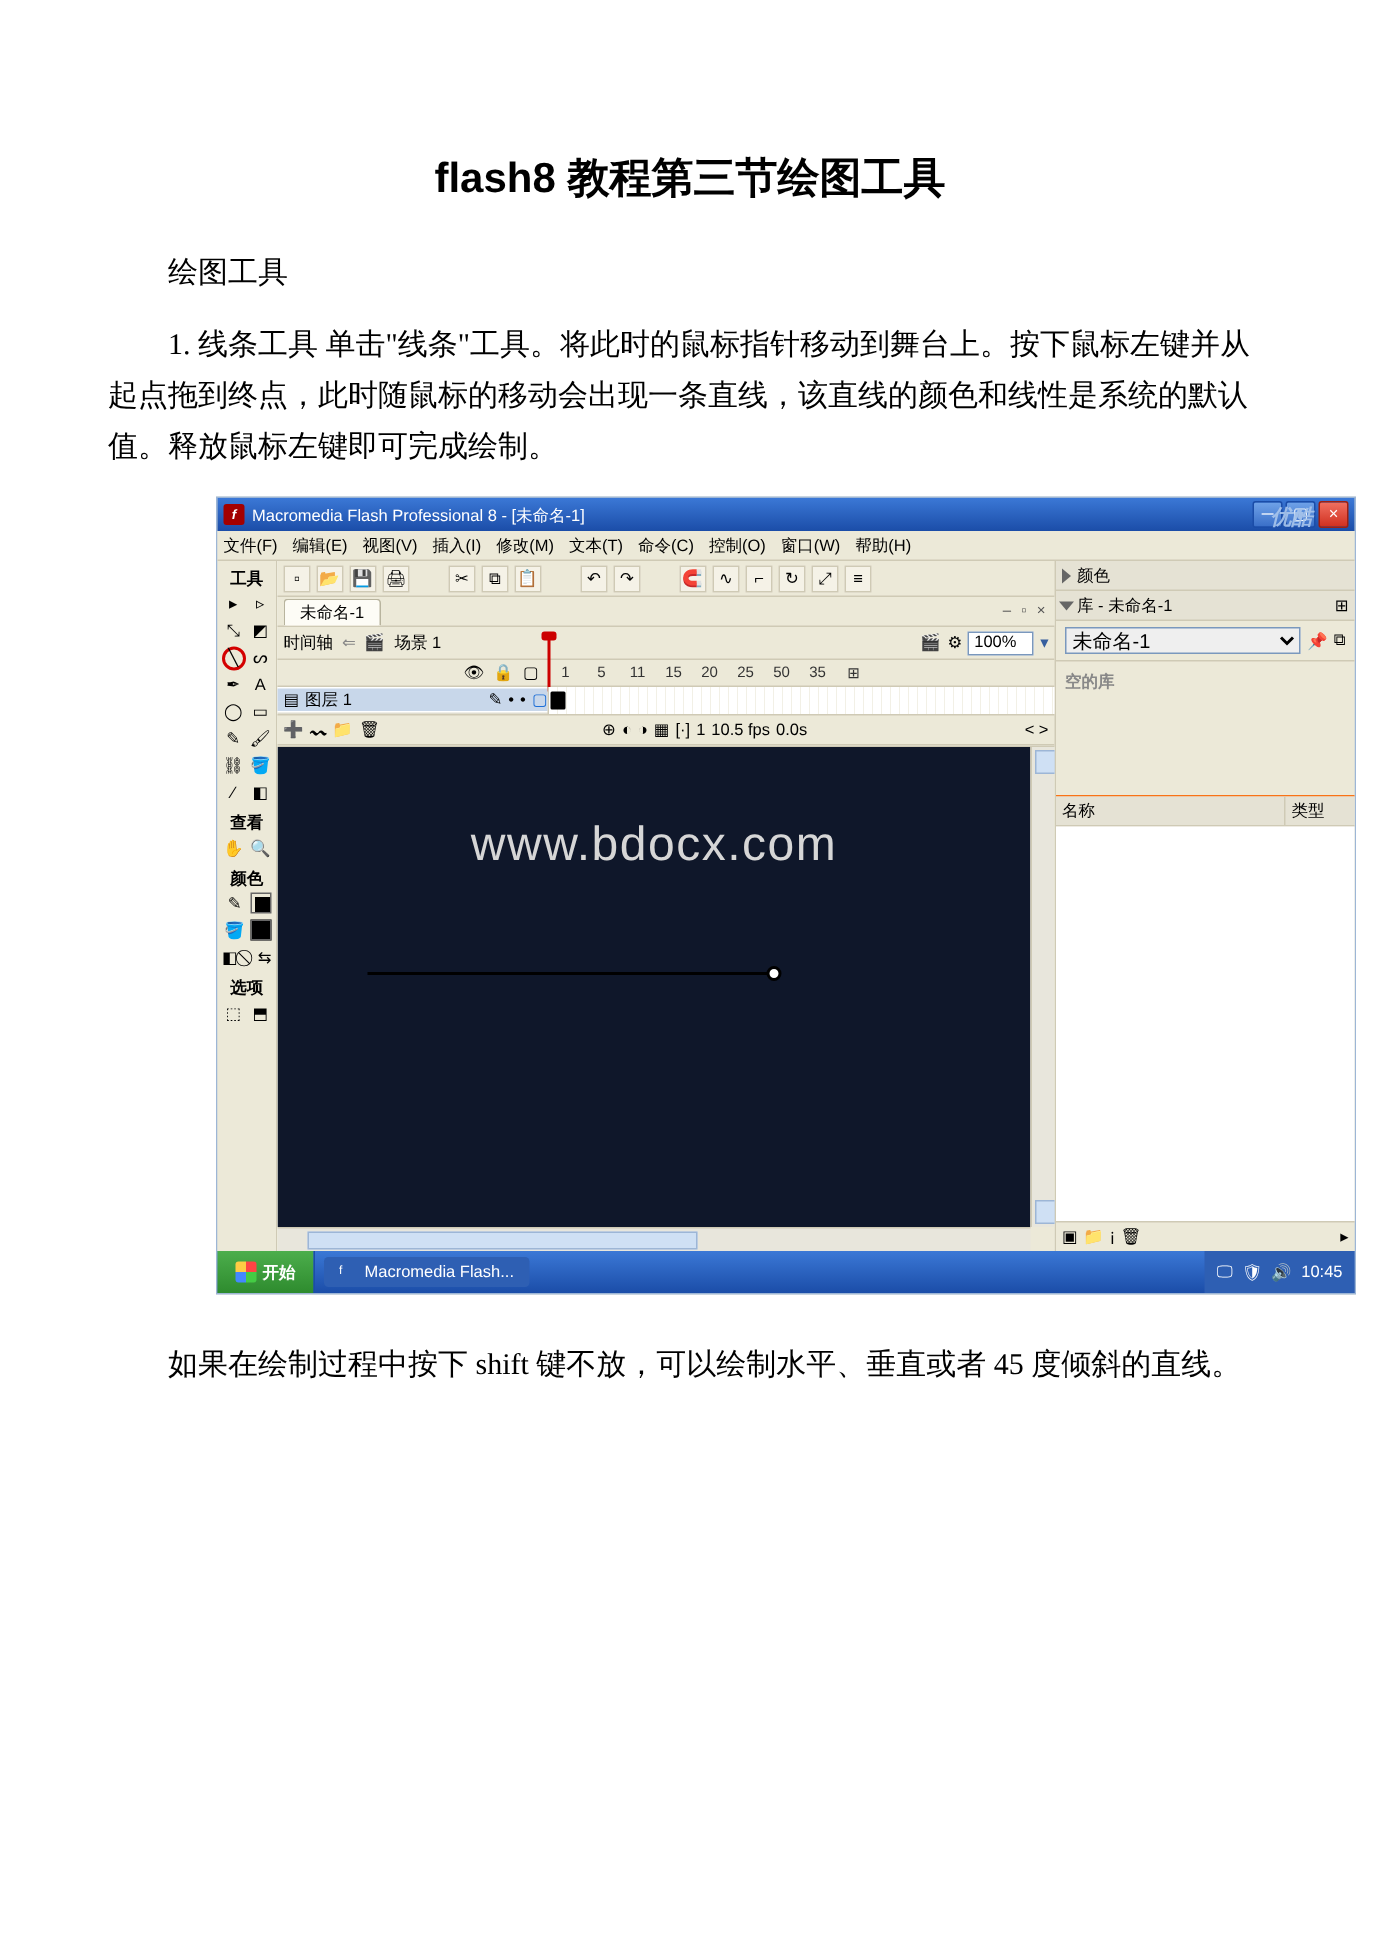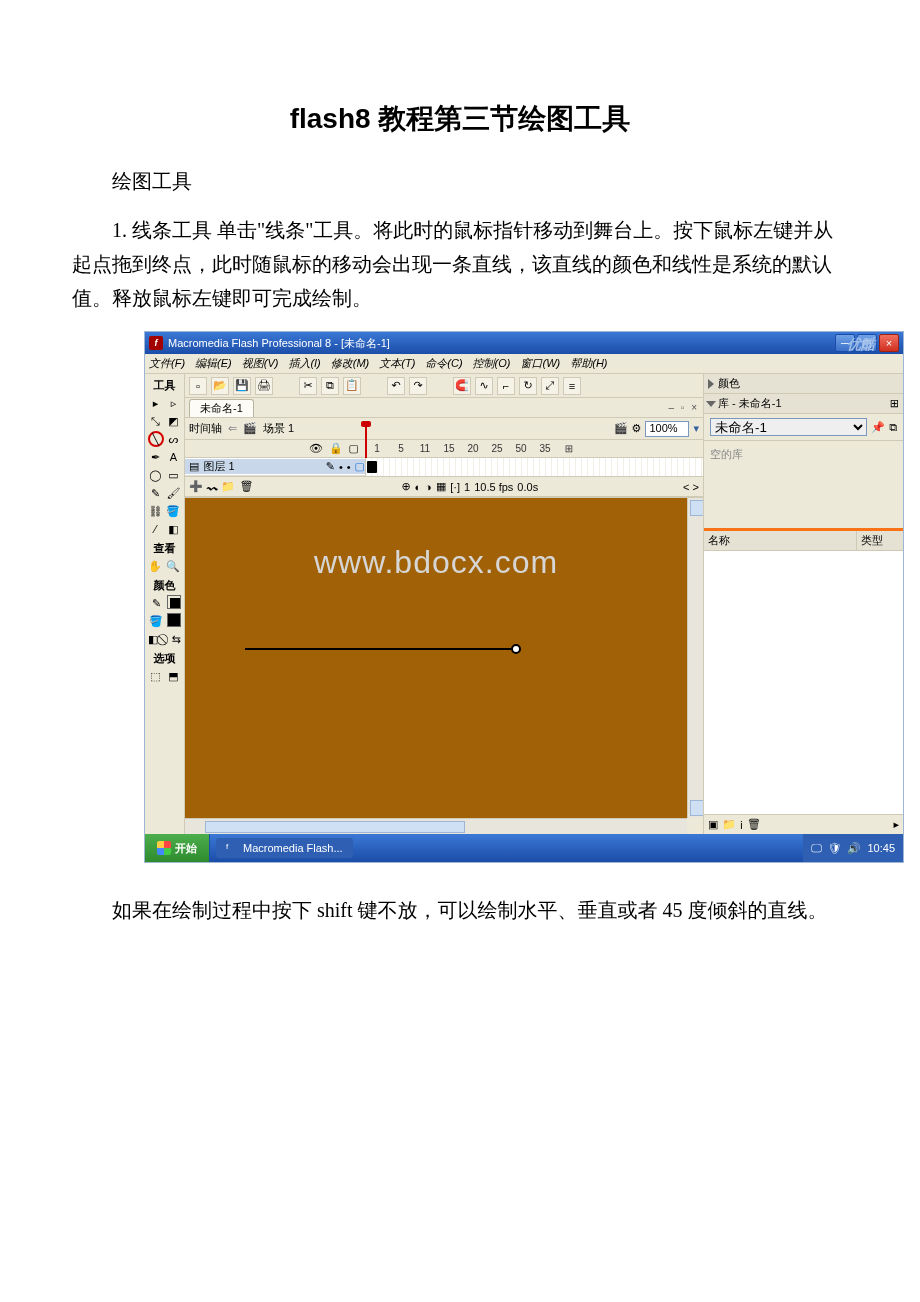--- a/index.html
+++ b/index.html
@@ -78,21 +78,21 @@
     opacity: .9;
   }
   
   .menubar {
     display: flex;
     background: #ece9d8;
     border-bottom: 1px solid #cfcab5;
     padding: 2px 4px;
     gap: 10px;
   }
-  .menubar span { cursor: default; font-style: italic; }
+  .menubar span { cursor: default; }
   
   .app {
     display: flex;
     height: 460px;
   }
   
   .toolbox {
     width: 40px;
     background: #ece9d8;
     border-right: 1px solid #cfcab5;
@@ -194,21 +194,21 @@
     display:flex; align-items:center; height:20px; background:#ece9d8;
     border-top:1px solid #cfcab5; padding:0 4px; gap:4px;
   }
   .tl-foot .spacer { flex:0 0 140px;}
   .stagewrap {
     flex:1; background:#ece9d8; position:relative; overflow:hidden;
     border-top:1px solid #cfcab5;
   }
   .stage-scroll {
     position:absolute; inset:0 16px 16px 0;
-    background:#a16207;
+    background:#0f172a;
   }
   .watermark {
     position:absolute; left:50%; top:46px; transform:translateX(-50%);
     font-size:32px; color:#d6d6d6; letter-spacing:1px;
     font-family: Arial, sans-serif;
   }
   .drawn-line {
     position:absolute; left:60px; top:150px; width:270px; height:2px;
     background:#000;
   }
@@ -228,21 +228,21 @@
   }
   .panel-head {
     display:flex; align-items:center; gap:4px;
     background:#e5e2d4; padding:2px 4px; border-bottom:1px solid #cfcab5;
   }
   .tri { width:0;height:0;border-top:5px solid transparent;border-bottom:5px solid transparent;border-left:6px solid #666;}
   .tri.down { transform: rotate(90deg);}
   .panel-head .pright { margin-left:auto;}
   .lib-sel { display:flex; align-items:center; gap:4px; padding:4px 6px; border-bottom:1px solid #cfcab5;}
   .lib-sel select { flex:1; height:18px; border:1px solid #7a98bd;}
-  .lib-empty { color:#888; padding:6px; border-bottom:3px solid #f97316; height:90px;}
+  .lib-empty { color:#888; padding:6px; border-bottom:1px solid #f97316; height:90px;font-weight:bold;}
   .lib-cols { display:flex; background:#e5e2d4; border-bottom:1px solid #cfcab5;}
   .lib-cols .c1{flex:1;padding:2px 4px;border-right:1px solid #cfcab5;}
   .lib-cols .c2{width:46px;padding:2px 4px;}
   .lib-list { flex:1; background:#fff;}
   .lib-foot { display:flex; align-items:center; gap:4px; padding:2px 4px; border-top:1px solid #cfcab5; height:20px;}
   
   .taskbar {
     height:28px; background: linear-gradient(#3b78d6,#1b4da8);
     display:flex; align-items:center; color:#fff;
   }

